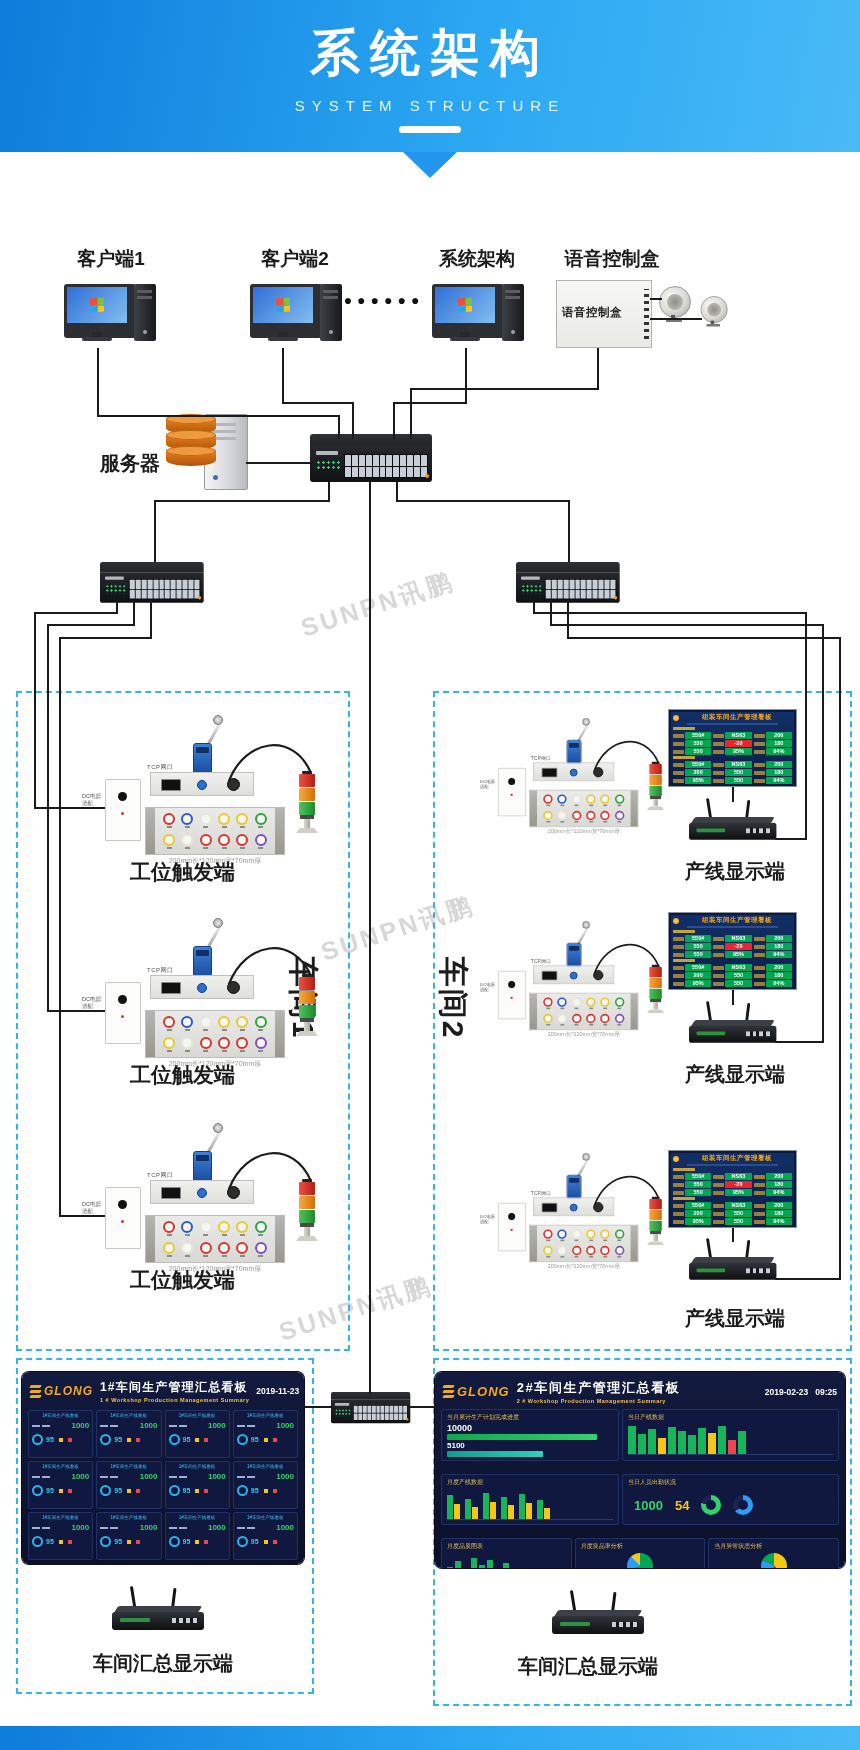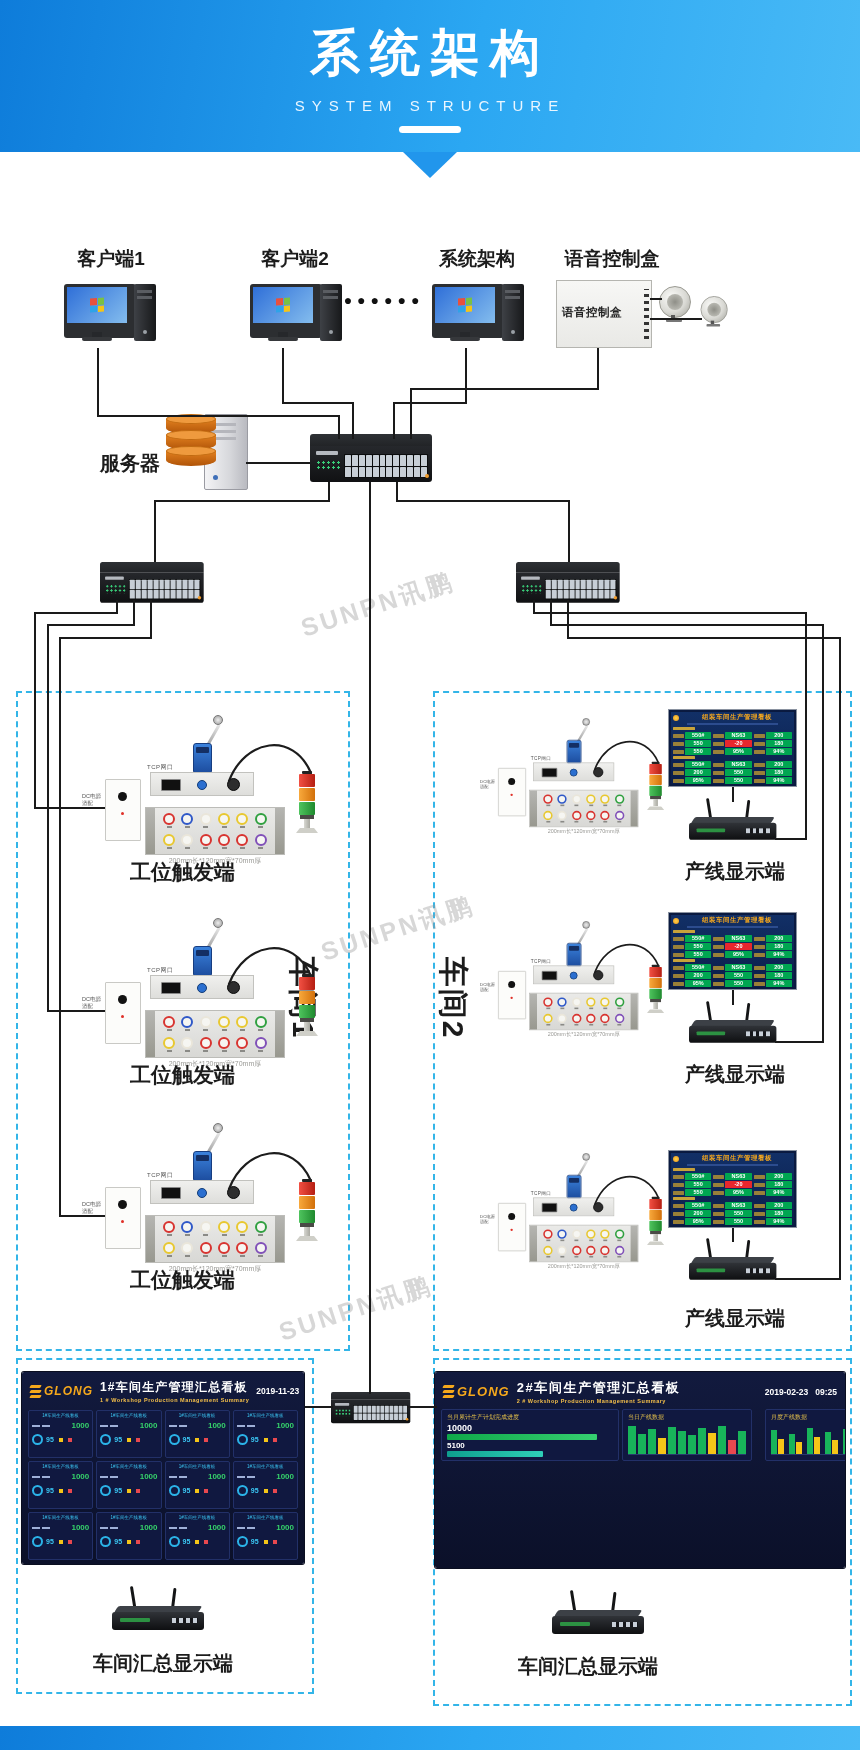--- a/index.html
+++ b/index.html
@@ -139,42 +139,42 @@
   .led-row{display:flex;gap:2px;height:7px;margin-bottom:1px}
   .led-cell{flex:1;display:flex;align-items:center;gap:1px}
   .led-lbl{width:11px;height:4px;background:#b29034;opacity:.85;border-radius:.5px}
   .led-val{flex:1;height:7px;background:#00a651;color:#fff;font-size:5.5px;font-weight:700;line-height:7px;
     text-align:center;border-radius:.5px}
   .led-val.neg{background:#e8262d}
   .led-dots{display:flex;justify-content:space-around;align-items:center;height:7px;margin-top:1px}
   .led-dotgrp{display:flex;align-items:center;gap:2px}
   .led-dot{width:5px;height:5px;border-radius:50%}
   
-  .dash{position:absolute;background:linear-gradient(#121a3e,#0b1029);border-radius:2px;overflow:hidden;
+  .dash{position:absolute;background:linear-gradient(#121a3e,#0b1029);border-radius:7px;overflow:hidden;
     box-shadow:0 0 0 1px #0a0e20}
   .d-head{display:flex;align-items:center;gap:7px;padding:7px 8px 3px}
   .glong{display:flex;align-items:center;color:#f5a81c;font-weight:700;font-style:italic;letter-spacing:1px}
   .gbars{display:flex;flex-direction:column;margin-right:3px}
   .gbars i{display:block;width:11px;height:3px;background:#f5a81c;border-radius:1px;transform:skewX(-28deg);margin:1px 0}
   .dash1 .glong{font-size:12px}.dash2 .glong{font-size:13px}
   .d-title{font-size:12px;font-weight:700;color:#fff;letter-spacing:1.2px;white-space:nowrap}
   .dash2 .d-title{font-size:13px;letter-spacing:1.6px}
   .d-sub{font-size:5.5px;color:#f5c04a;font-weight:700;letter-spacing:.5px;margin-top:1px;white-space:nowrap}
   .d-dt{margin-left:auto;color:#fff;font-size:8.5px;font-weight:700;display:flex;gap:7px;white-space:nowrap}
   .d1-grid{display:grid;grid-template-columns:repeat(4,1fr);gap:3px;padding:4px 6px 6px}
   .d1p{background:#101840;border:1px solid #223068;border-radius:2px;height:42px;padding:2px 3px;overflow:hidden}
   .d1pt{font-size:4.5px;color:#3bc8f5;text-align:center;white-space:nowrap;overflow:hidden}
   .d1r1{display:flex;align-items:center;gap:2px;margin-top:3px}
   .d1dash{width:8px;height:2px;background:#9fb0d8}
   .d1v{margin-left:auto;color:#35d06a;font-size:8px;font-weight:700}
   .d1r2{display:flex;align-items:center;gap:3px;margin-top:4px}
   .d1ring{width:11px;height:11px;border-radius:50%;border:2px solid #2bb3e8;box-sizing:border-box}
   .d1rv{color:#3bc8f5;font-size:7px;font-weight:700}
   .d1sq{width:4px;height:4px;margin-left:2px}.d1sq.y{background:#f5c518}.d1sq.r{background:#e8484f}
-  .d2-body{padding:2px 6px 6px;display:flex;flex-direction:row;gap:13px}
+  .d2-body{padding:2px 6px 6px;display:flex;flex-direction:column;gap:13px}
   .d2-row{display:flex;gap:3px}
   .d2p{background:#101840;border:1px solid #223068;border-radius:2px;padding:3px 5px;overflow:hidden;box-sizing:border-box}
   .grow{flex:1}
   .d2t{font-size:6px;color:#e8c44a;white-space:nowrap;margin-bottom:2px}
   .d2num{color:#fff;font-size:9px;font-weight:700;line-height:1}
   .d2num.sm{font-size:8px;margin-top:2px}
   .d2barH{height:6px;border-radius:1px;margin-top:1px}
   .d2barH.g{background:linear-gradient(90deg,#0fa84a,#36d070)}
   .d2barH.t{background:linear-gradient(90deg,#0e9e8e,#2fd0b8)}
   .chart{display:flex;align-items:flex-end;gap:2px;height:30px;border-bottom:1px solid #2a3a6e;margin-top:1px}

